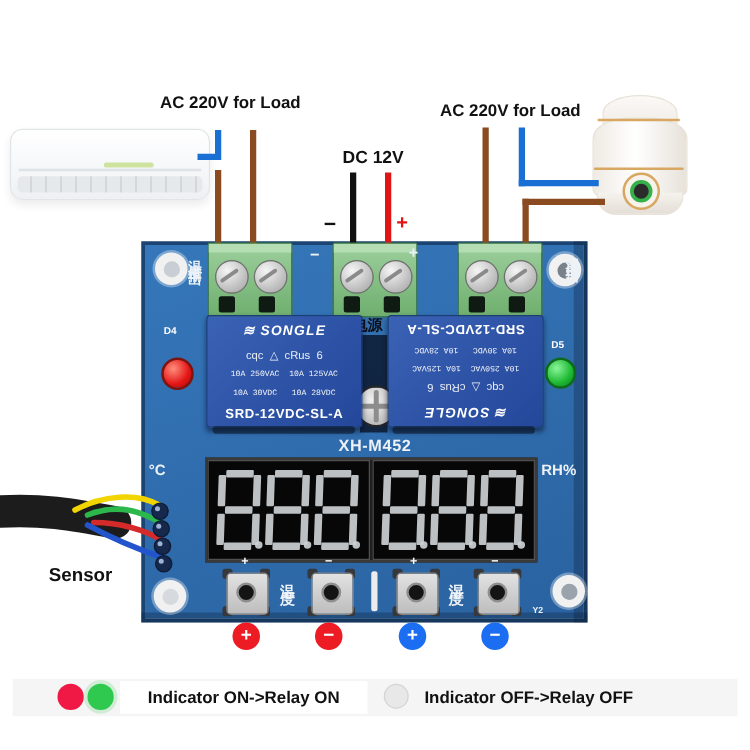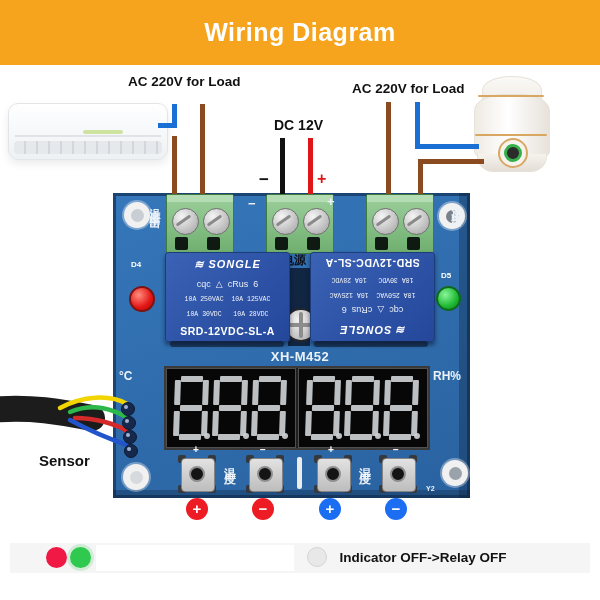--- a/index.html
+++ b/index.html
@@ -124,23 +124,20 @@
   .legend-box{left:96px;top:545px;width:198px;height:26px;background:#ffffff;z-index:5;}
   .legend-text{color:#111;font-weight:bold;font-size:13.5px;line-height:26px;text-align:center;z-index:6;white-space:nowrap;}
 
   .sensor-svg{left:0;top:388px;width:145px;height:80px;z-index:3;}
 </style>
 </head>
 <body>
 
 <div class="stage">
 
-  <div class="abs banner">
-    <span class="banner-title">Wiring Diagram</span>
-  </div>
 
   <div class="abs lbl" style="left:128px;top:74px;">AC 220V for Load</div>
   <div class="abs lbl" style="left:352px;top:81px;">AC 220V for Load</div>
   <div class="abs lbl" style="left:274px;top:117px;font-size:14px;">DC 12V</div>
   <div class="abs lbl" style="left:259px;top:170px;font-size:17px;">−</div>
   <div class="abs lbl" style="left:317px;top:170px;font-size:16px;color:#E01616;">+</div>
   <div class="abs lbl" style="left:39px;top:452px;font-size:15px;">Sensor</div>
 
   <div class="abs ac">
     <div class="ac-line"></div>
@@ -385,16 +382,17 @@
     <path d="M60,20 C82,8 110,6 127,16" stroke="#F2D400" stroke-width="4.5" fill="none" stroke-linecap="round"></path>
     <path d="M70,24 C95,14 114,22 128,30" stroke="#2DB84B" stroke-width="4.5" fill="none" stroke-linecap="round"></path>
     <path d="M75,30 C96,30 116,36 129,44" stroke="#D42A2A" stroke-width="4.5" fill="none" stroke-linecap="round"></path>
     <path d="M70,32 C92,44 112,52 130,58" stroke="#2255CC" stroke-width="4.5" fill="none" stroke-linecap="round"></path>
   </svg>
 
   <div class="abs legend-band"></div>
   <div class="abs legend-dot dot-red"></div>
   <div class="abs legend-dot dot-green"></div>
   <div class="abs legend-box"></div>
+  <div class="abs legend-text" style="left:96px;top:545px;width:198px;">Indicator ON-&gt;Relay ON</div>
   <div class="abs legend-dot dot-gray"></div>
   <div class="abs legend-text" style="left:338px;top:545px;width:170px;">Indicator OFF-&gt;Relay OFF</div>
 
 </div>
 
 </body></html>

